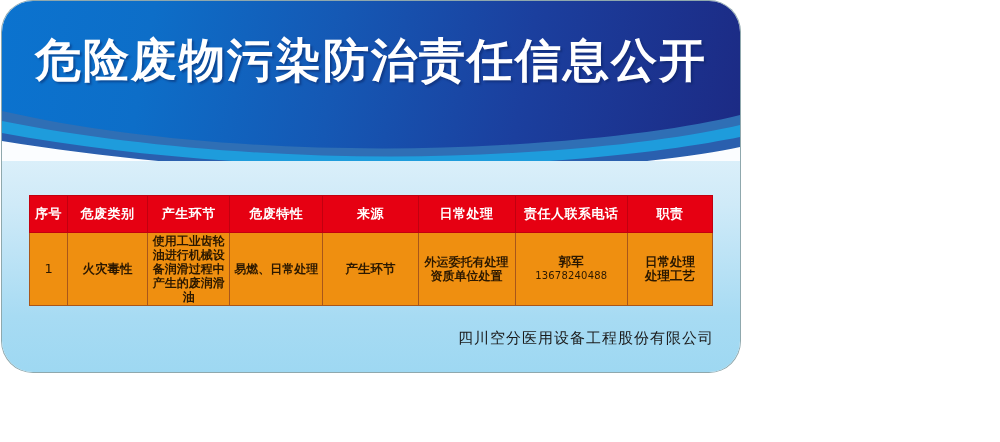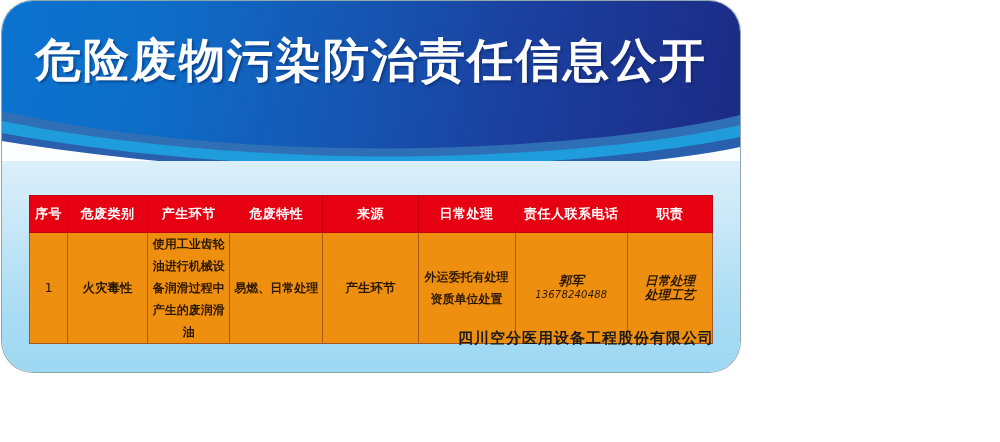--- a/index.html
+++ b/index.html
@@ -93,23 +93,23 @@
     font-weight: bold;
     height: 72px;
     line-height: 14px;
   }
   #infotable tbody td.num {
     font-weight: normal;
     font-size: 13px;
   }
   #infotable tbody td.narrow {
     font-size: 12px;
-    line-height: 22px;
+    line-height: 14px;
   }
-  #infotable td .ln { display: block; font-style: italic; }
+  #infotable td .ln { display: block; }
   #infotable td .phone { font-weight: normal; font-size: 10px; letter-spacing: 0.2px; }
 
   
   .c0 { width: 38px; }
   .c1 { width: 80px; }
   .c2 { width: 82px; }
   .c3 { width: 93px; }
   .c4 { width: 95px; }
   .c5 { width: 97px; }
   .c6 { width: 112px; }
@@ -118,21 +118,20 @@
   
   #company {
     position: absolute;
     left: 0;
     top: 328px;
     width: 712px;
     text-align: right;
     color: #1a1a1a;
     font-size: 15px;
     letter-spacing: 1px;
-    font-weight: bold;
   }
 </style>
 </head>
 <body>
 
 <div id="poster">
 
   <div id="banner">
     <div id="title">危险废物污染防治责任信息公开</div>
     <svg class="wavesvg" viewBox="0 0 738 80" preserveAspectRatio="none">

